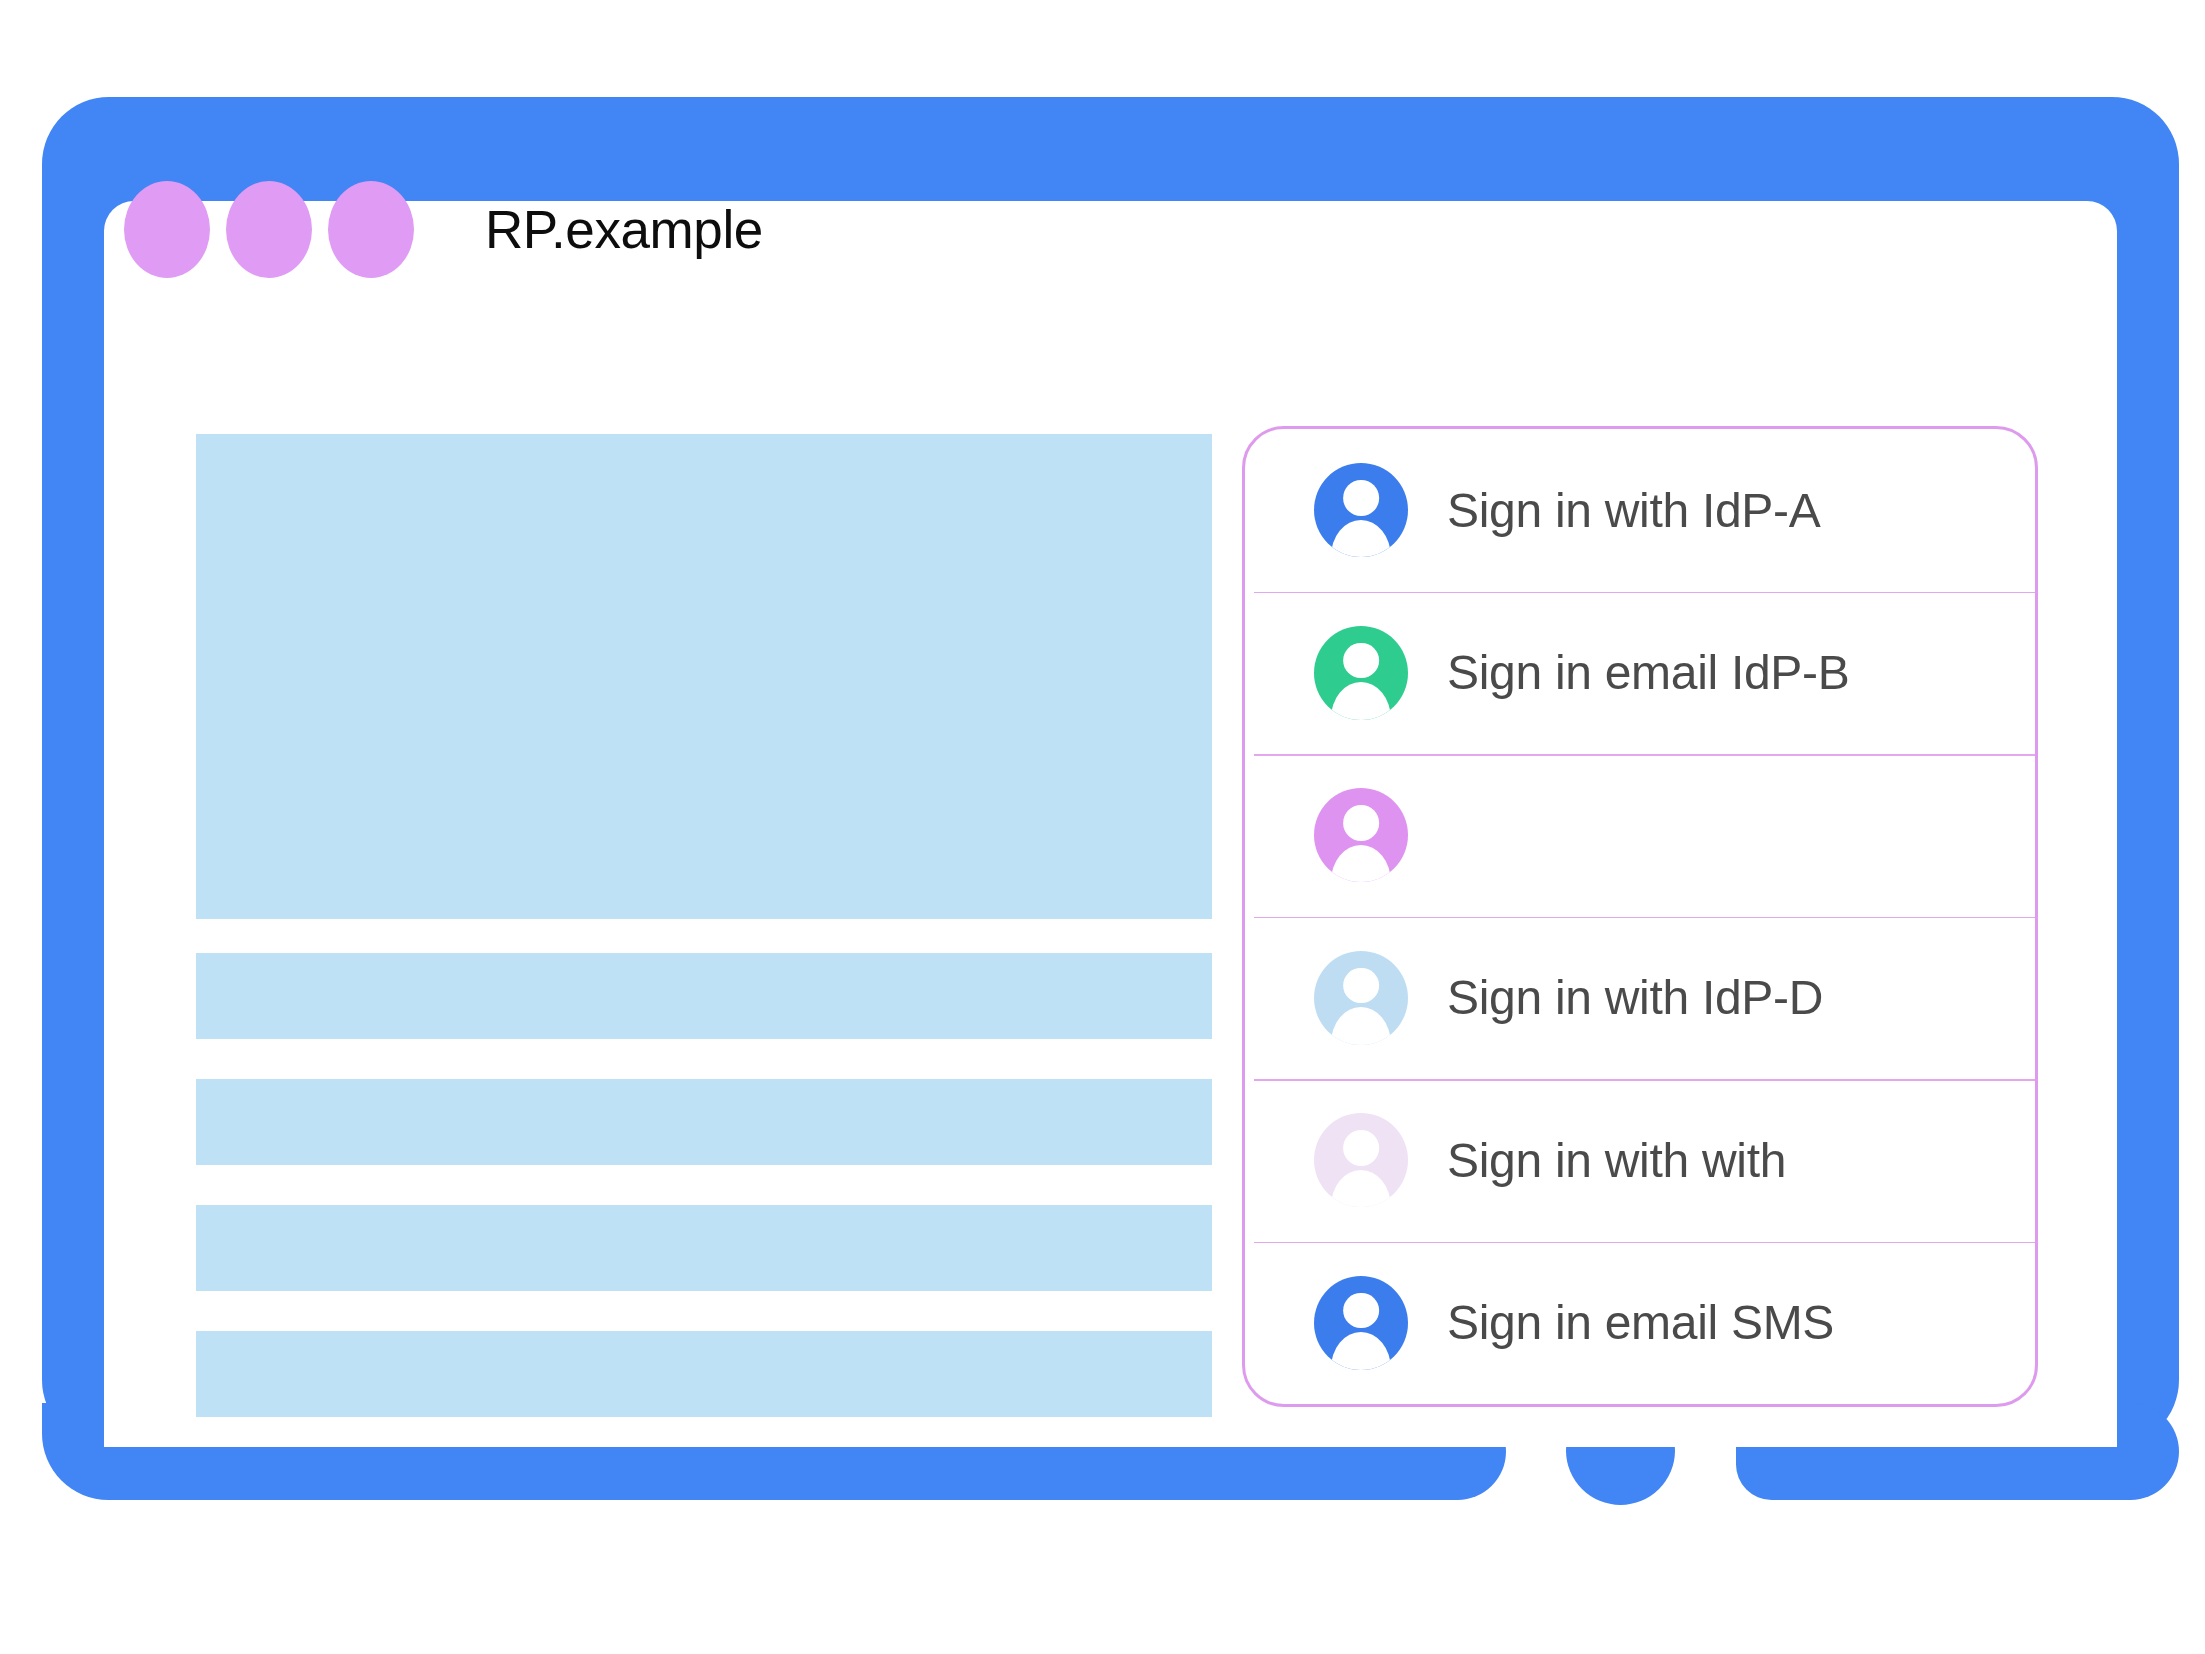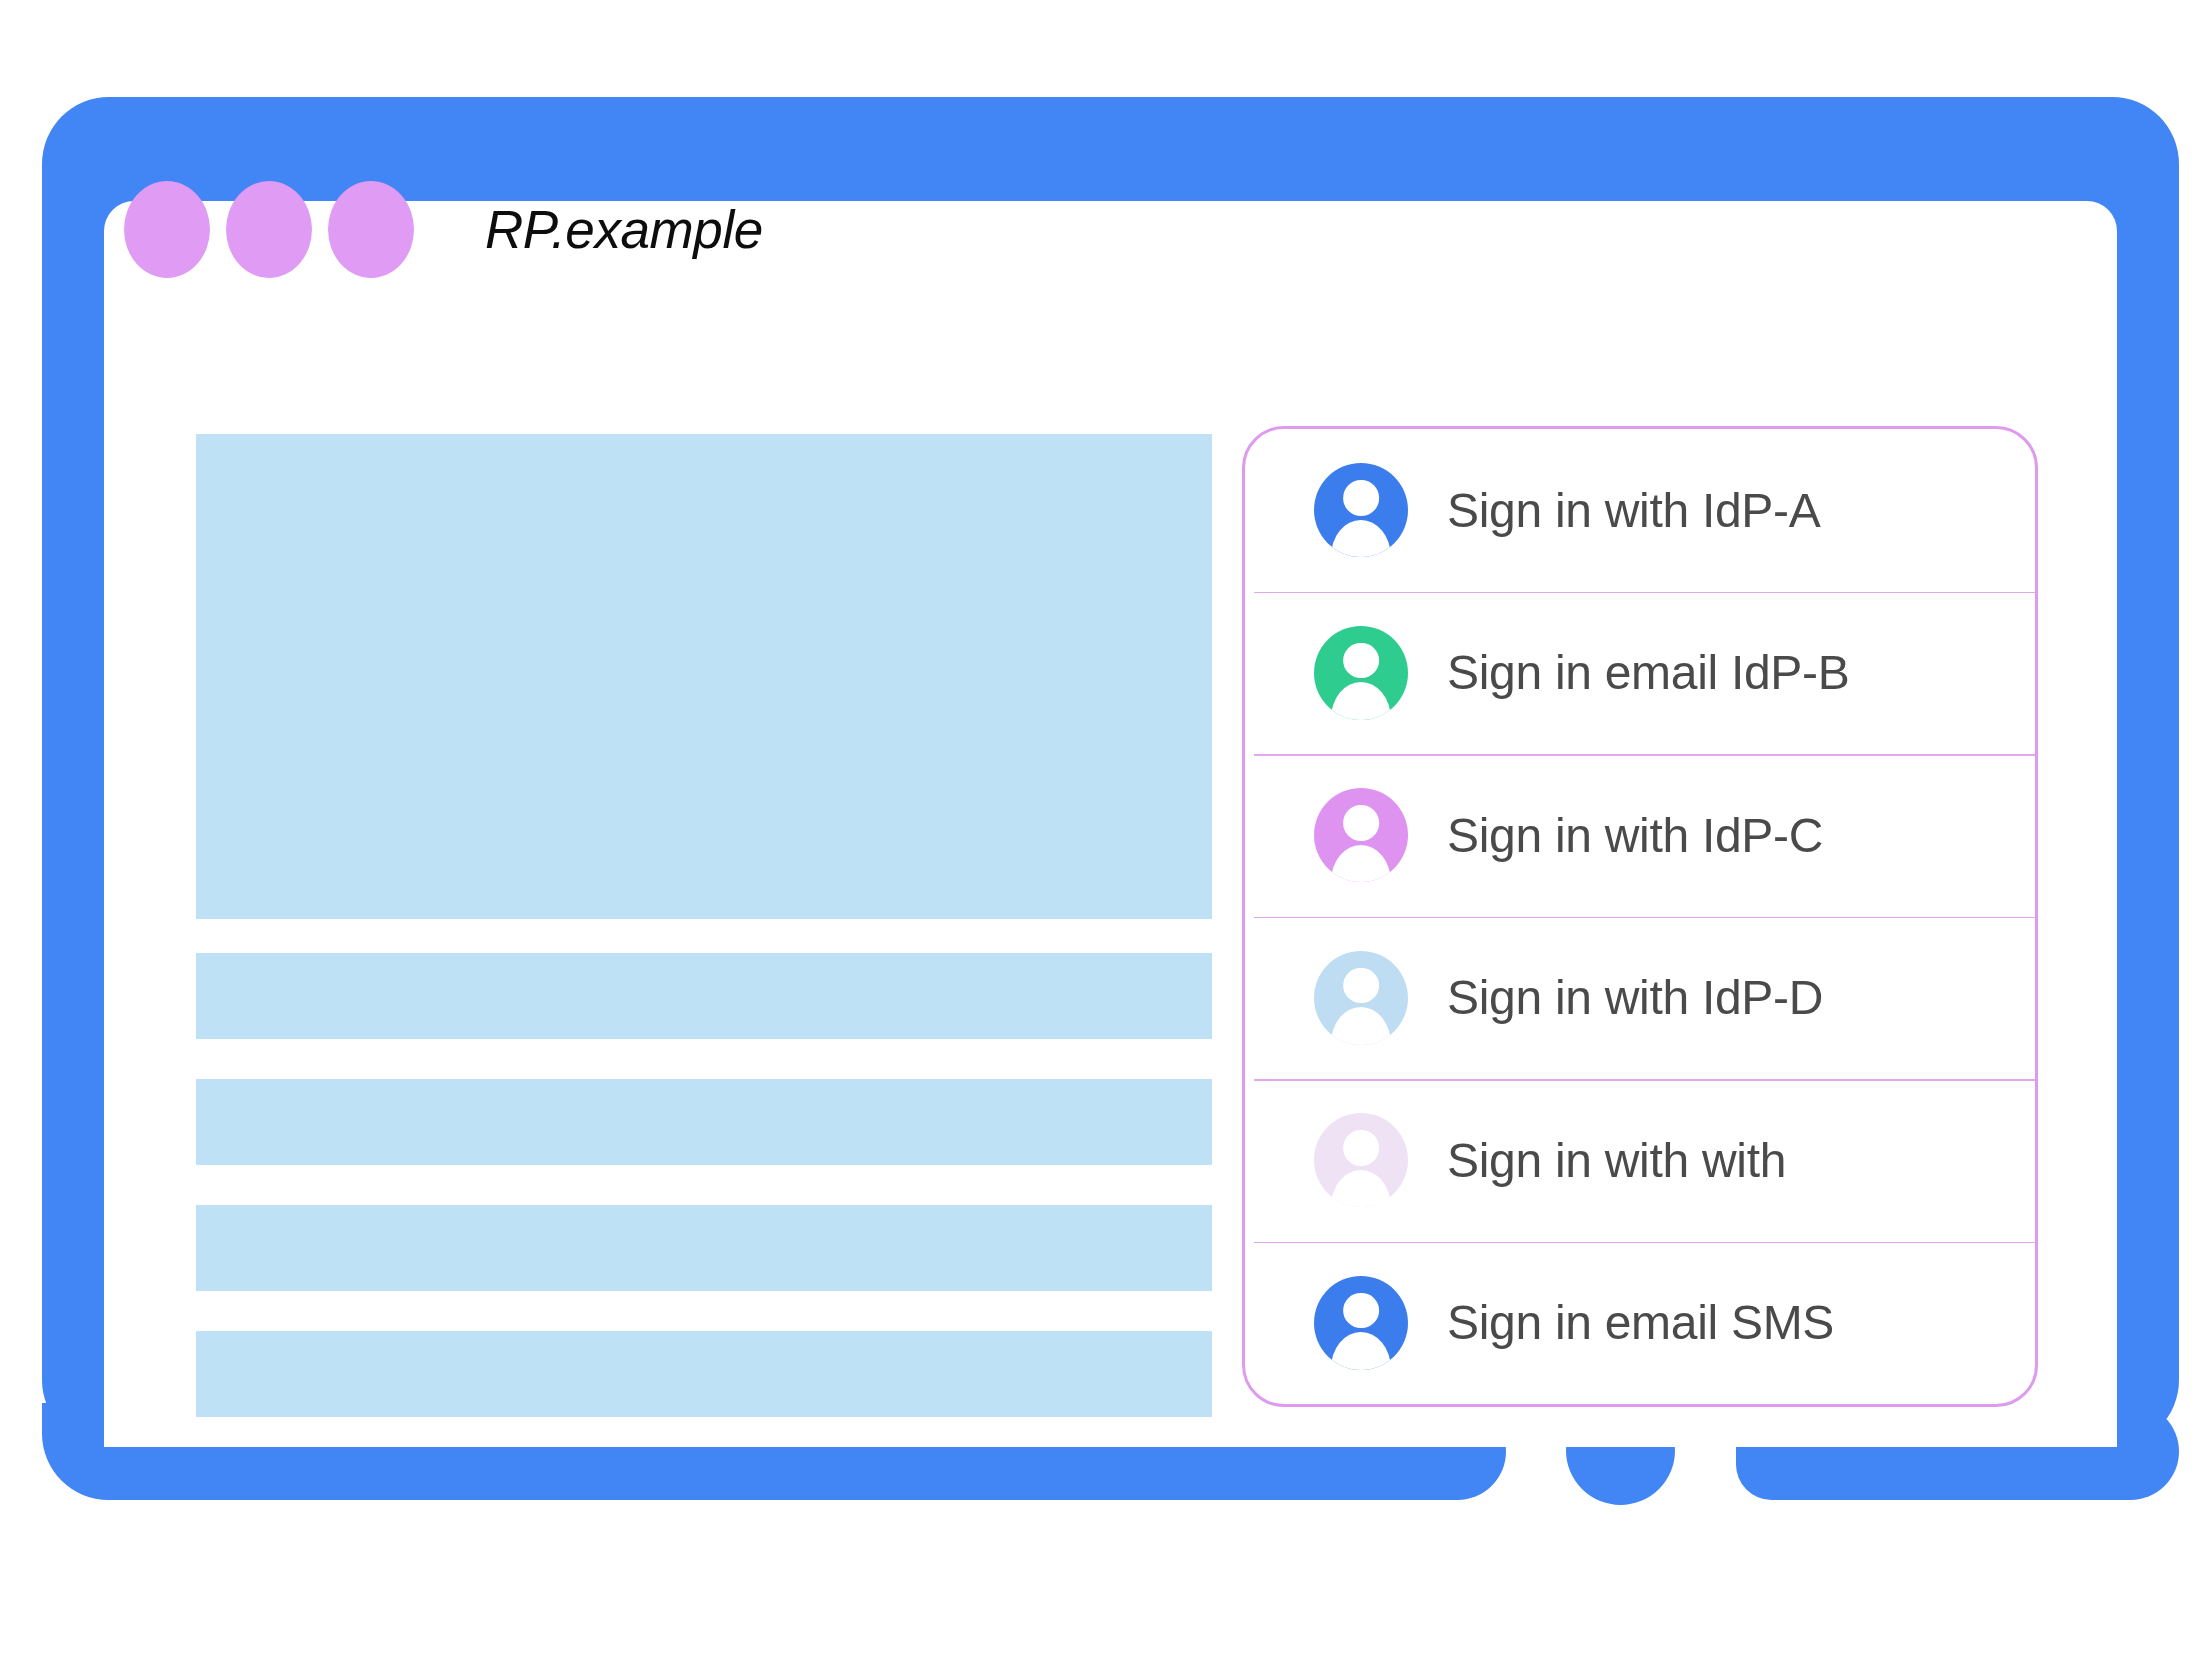--- a/index.html
+++ b/index.html
@@ -91,21 +91,20 @@
     border-radius: 50%;
     background: #E09BF5;
     margin-right: 16px;
   }
   .window-title {
     margin-left: 55px;
     font-size: 53px;
     color: #0d0d0d;
     letter-spacing: -0.4px;
     white-space: nowrap;
-    font-style: italic;
   }
 
   
   .content-col {
     position: absolute;
     left: 196px;
     top: 434px;
     width: 1016px;
   }
   .ph {
@@ -235,21 +234,20 @@
           <div class="head"></div>
           <div class="body"></div>
         </div>
         <div class="signin-label">Sign in email IdP-B</div>
       </div>
       <div class="signin-row">
         <div class="avatar" style="background: rgb(222, 147, 240);">
           <div class="head"></div>
           <div class="body"></div>
         </div>
-        <div class="signin-label">Sign in with IdP-C</div>
       </div>
       <div class="signin-row">
         <div class="avatar" style="background: rgb(191, 221, 242);">
           <div class="head"></div>
           <div class="body"></div>
         </div>
         <div class="signin-label">Sign in with IdP-D</div>
       </div>
       <div class="signin-row">
         <div class="avatar" style="background: rgb(238, 226, 244);">

